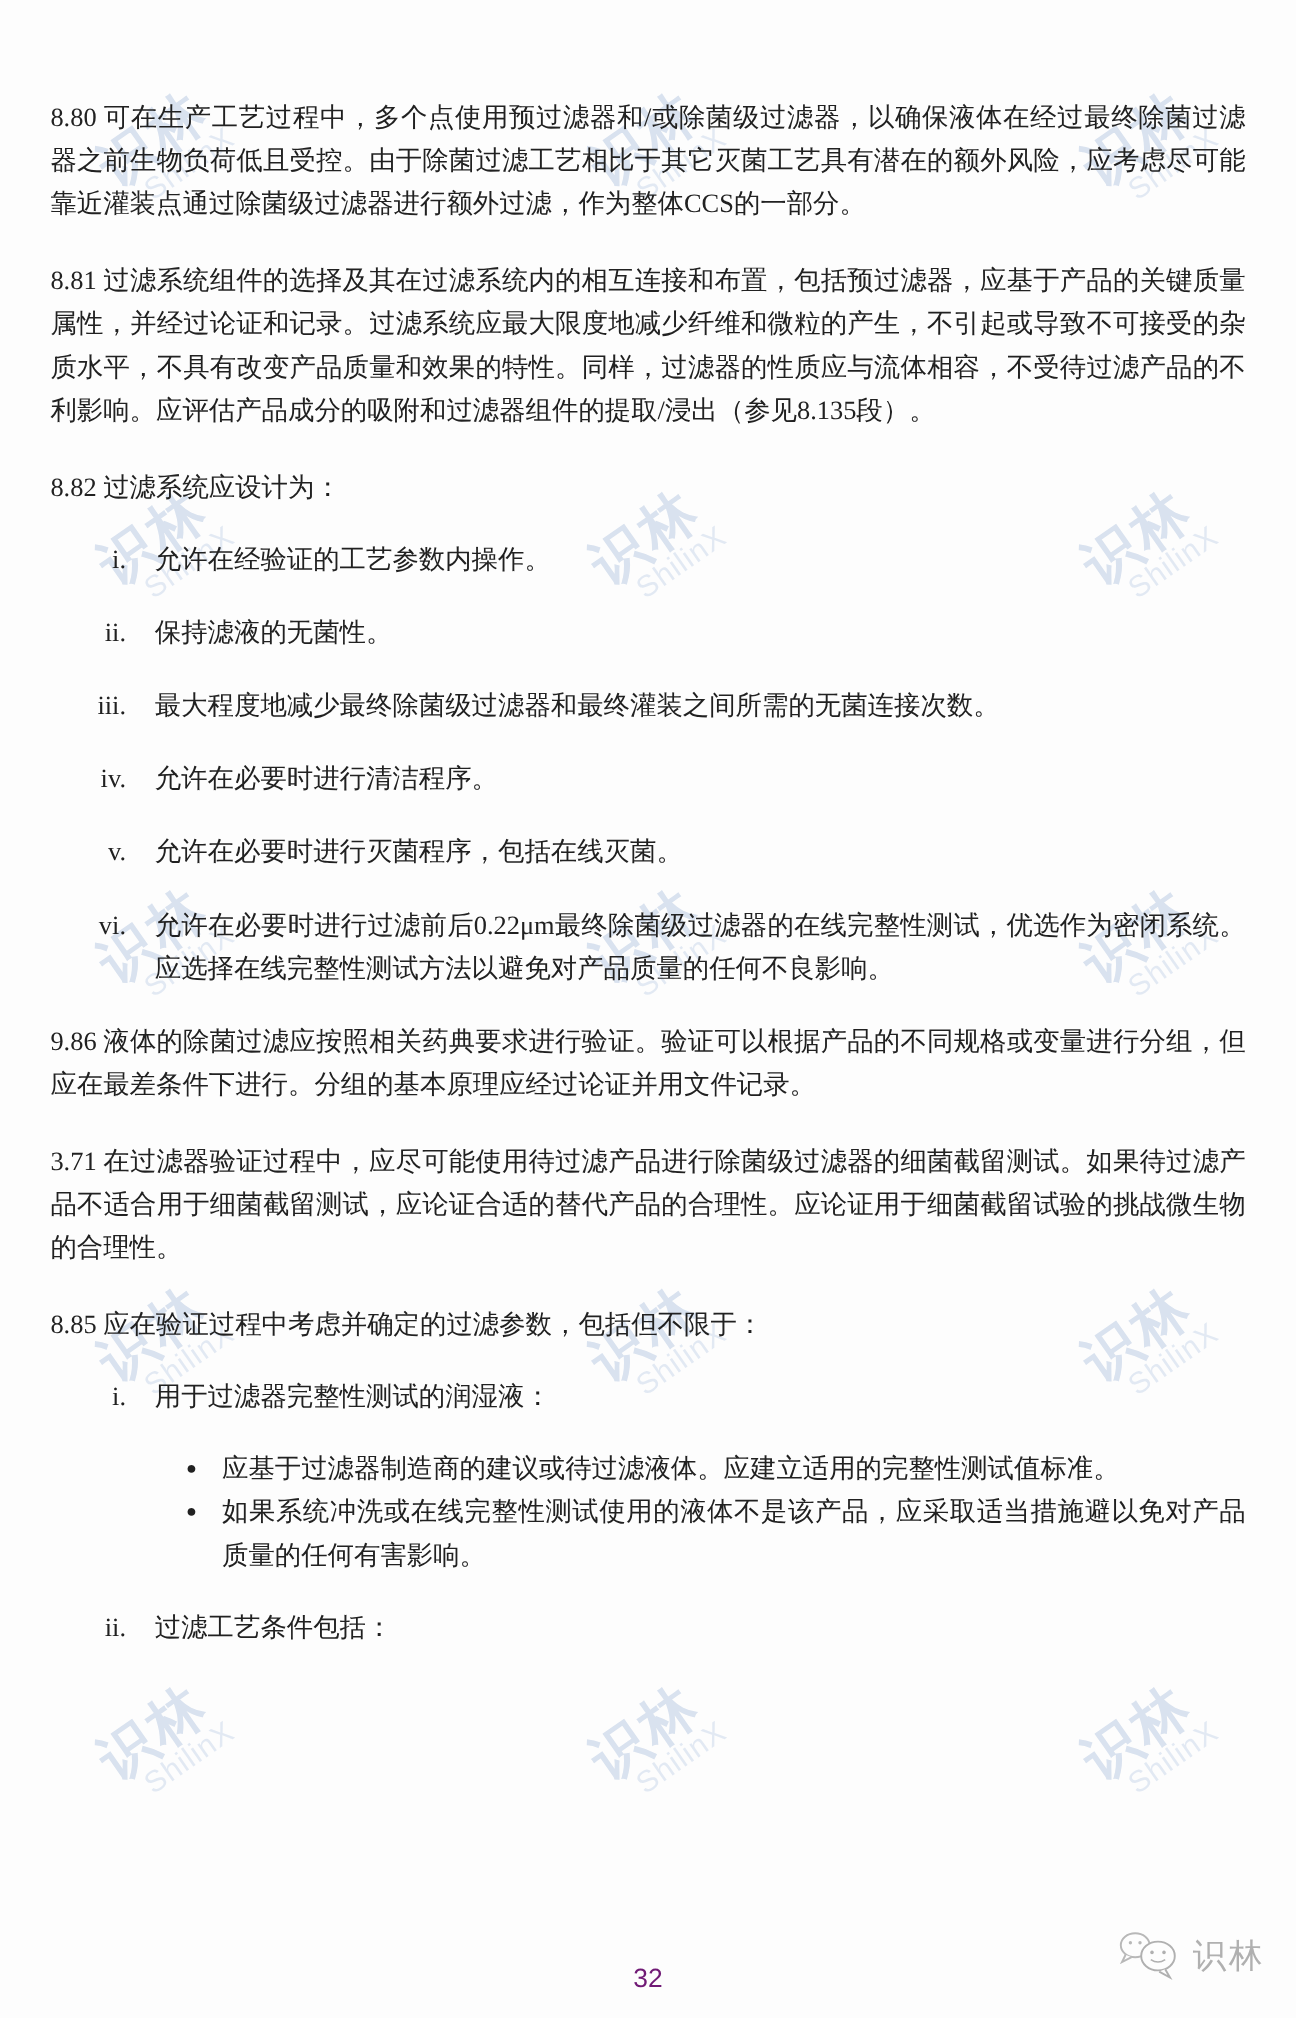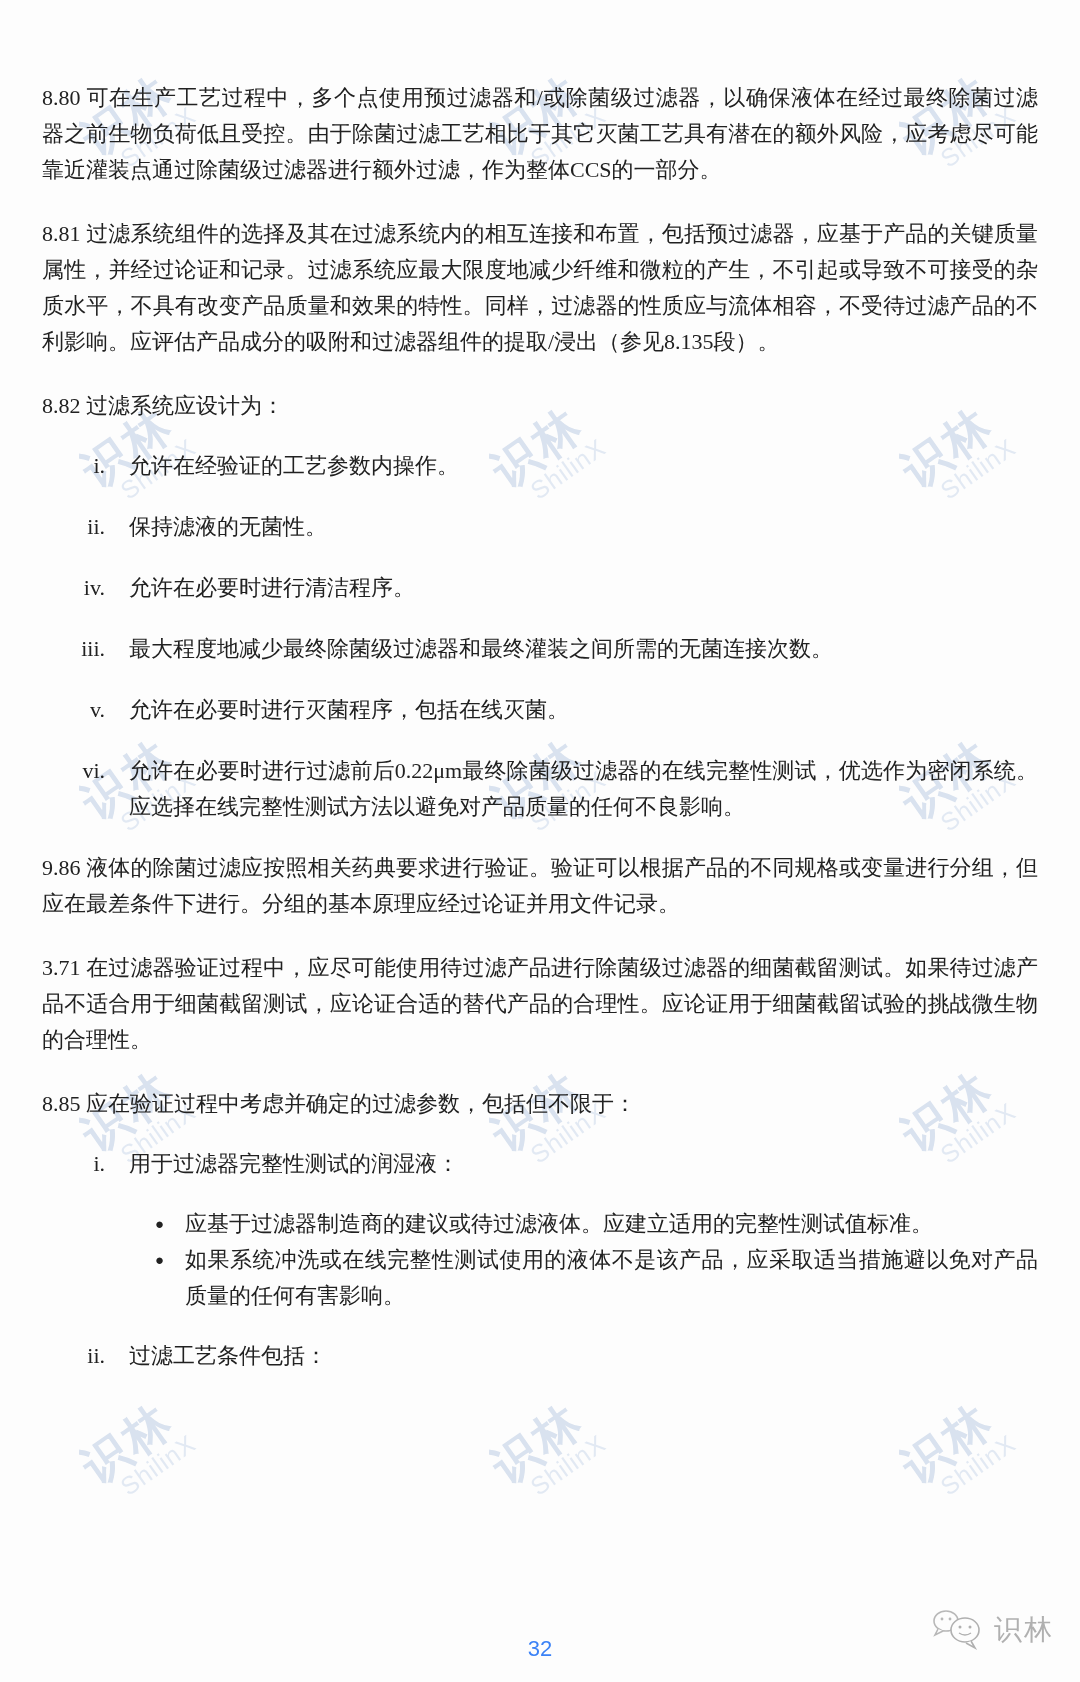--- a/index.html
+++ b/index.html
@@ -64,21 +64,21 @@
   }
   .bullet-text { flex:1; text-align:justify; }
   .tight { margin-bottom:24px; }
   
   .page-number {
     position:absolute;
     left:0; right:0;
     top:1636px;
     text-align:center;
     font-size:22px;
-    color:#3b82f6;
+    color:#701a75;
     font-family:"Liberation Sans",sans-serif;
   }
   .footer-logo {
     position:absolute;
     top:1608px; right:26px;
     display:flex;
     align-items:center;
     gap:6px;
     color:#adadad;
   }
@@ -167,26 +167,26 @@
 
     <div class="roman-item">
       <span class="roman-marker">i.</span>
       <span class="roman-text">允许在经验证的工艺参数内操作。</span>
     </div>
     <div class="roman-item">
       <span class="roman-marker">ii.</span>
       <span class="roman-text">保持滤液的无菌性。</span>
     </div>
     <div class="roman-item">
+      <span class="roman-marker">iii.</span>
+      <span class="roman-text">最大程度地减少最终除菌级过滤器和最终灌装之间所需的无菌连接次数。</span>
+    </div>
+    <div class="roman-item">
       <span class="roman-marker">iv.</span>
       <span class="roman-text">允许在必要时进行清洁程序。</span>
-    </div>
-    <div class="roman-item">
-      <span class="roman-marker">iii.</span>
-      <span class="roman-text">最大程度地减少最终除菌级过滤器和最终灌装之间所需的无菌连接次数。</span>
     </div>
     <div class="roman-item">
       <span class="roman-marker">v.</span>
       <span class="roman-text">允许在必要时进行灭菌程序，包括在线灭菌。</span>
     </div>
     <div class="roman-item">
       <span class="roman-marker">vi.</span>
       <span class="roman-text">允许在必要时进行过滤前后0.22μm最终除菌级过滤器的在线完整性测试，优选作为密闭系统。应选择在线完整性测试方法以避免对产品质量的任何不良影响。</span>
     </div>
 

